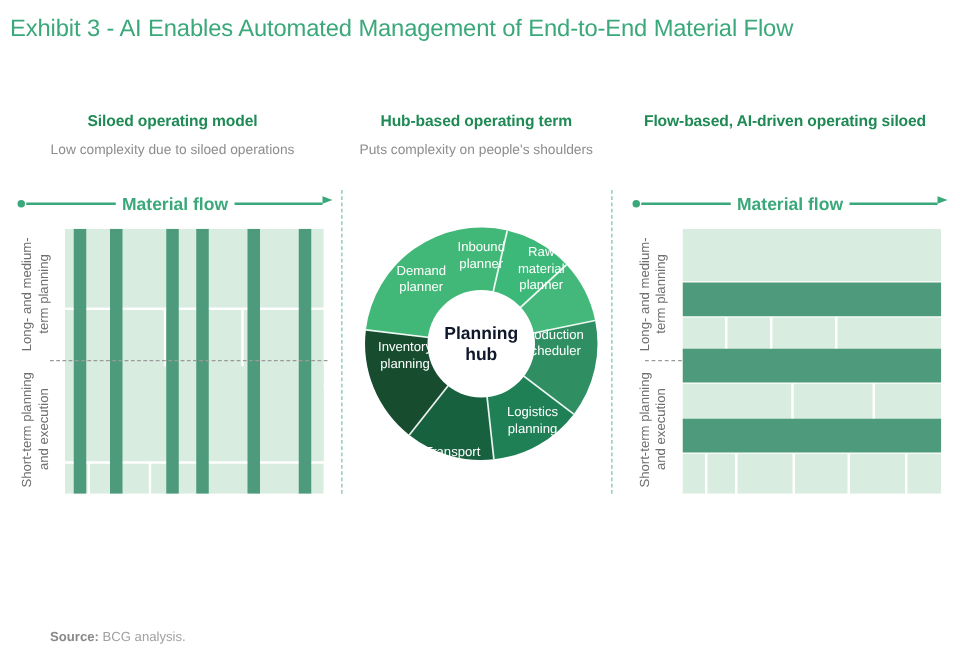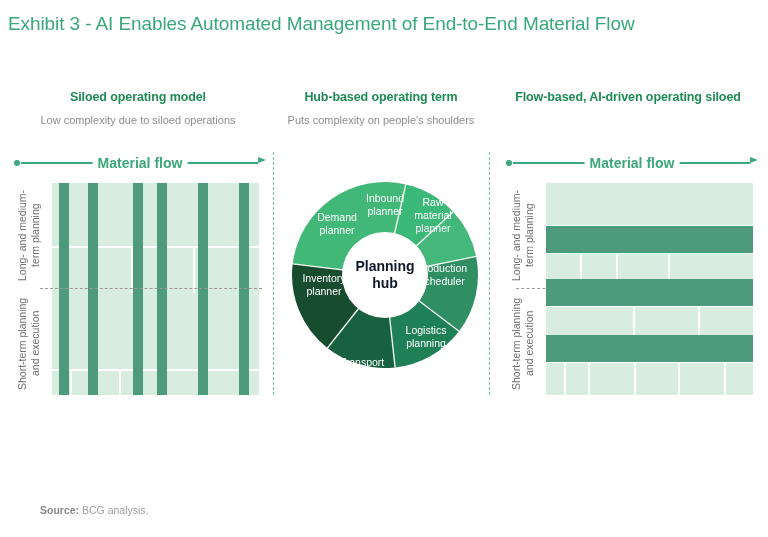--- a/index.html
+++ b/index.html
@@ -267,21 +267,21 @@
     <span class="seg-label" style="left:143px; top:28px; width:58px; margin-left:-29px;">Raw
 material
 planner</span>
     <span class="seg-label" style="left:152px; top:94px; width:62px; margin-left:-31px;">Production
 scheduler</span>
     <span class="seg-label" style="left:136px; top:156px; width:60px; margin-left:-30px;">Logistics
 planning</span>
     <span class="seg-label" style="left:72px;  top:188px; width:62px; margin-left:-31px;">Transport
 planner</span>
     <span class="seg-label" style="left:34px;  top:104px; width:64px; margin-left:-32px;">Inventory
-planner</span>
+planning</span>
     <span class="seg-label" style="left:47px;  top:43px; width:60px; margin-left:-30px;">Demand
 planner</span>
 
     <span class="hub-label" style="left:95px; top:107px;">Planning
 hub</span>
   </div>
 
   <div class="source">
     <b>Source:</b>
     <span>BCG analysis.</span>

